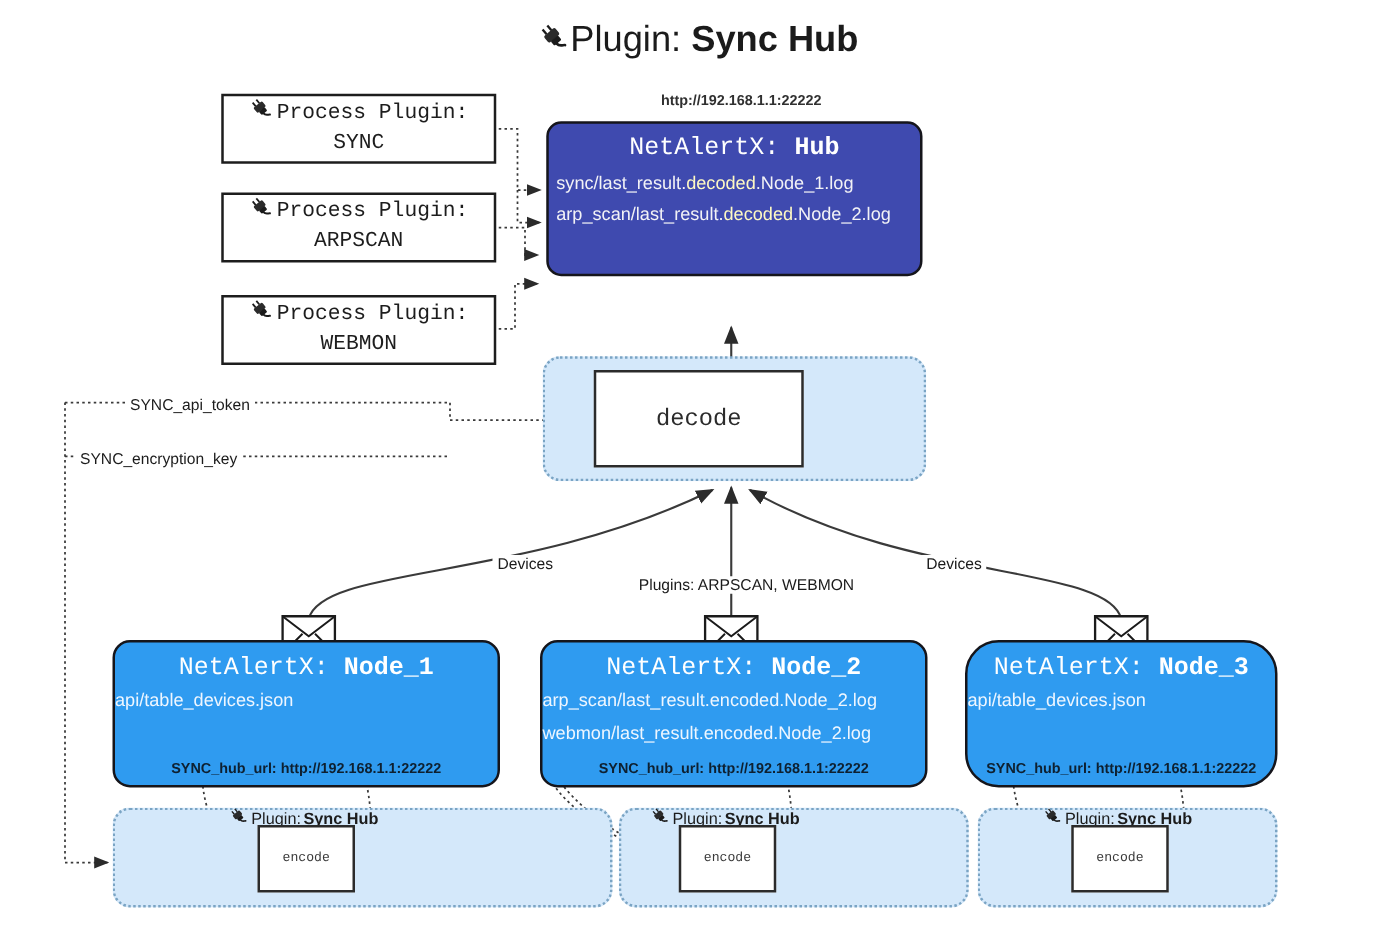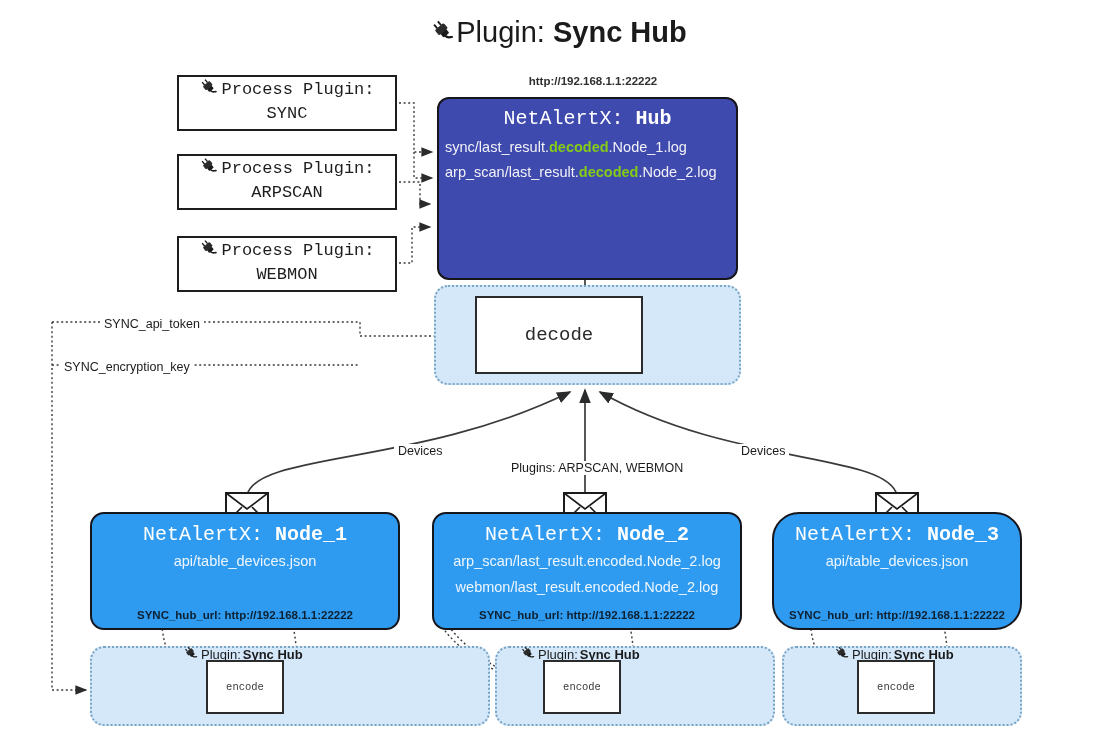--- a/index.html
+++ b/index.html
@@ -41,36 +41,36 @@
     line-height: 1.22;
   }
   .proc-box .l1 { display: flex; align-items: center; gap: 2px; }
 
   
   #hub-url {
     left: 443px; top: 75px; width: 300px;
     text-align: center; font-size: 11.5px; color: #303030; font-weight: 600;
   }
   #hub {
-    left: 437px; top: 97px; width: 301px; height: 183px;
+    left: 437px; top: 97px; width: 301px; height: 124px;
     background: #3f4aaf; border: 2px solid #15151b;
     border-radius: 12px;
     padding-top: 8px;
   }
   #hub .hub-title {
     text-align: center;
     font-family: "Liberation Mono", monospace;
     font-size: 20px; color: #ffffff; margin-bottom: 5px;
   }
   #hub .hub-title b { font-weight: bold; }
   #hub .hub-line {
     color: #f2f2f6; font-size: 14.5px; line-height: 1.72;
     padding-left: 6px; white-space: nowrap;
   }
-  #hub .hub-line b { font-weight: bold; color: #84cc16; }
+  #hub .hub-line b { font-weight: normal; color: #fef9c3; }
 
   
   .panel {
     background: #d4e8fa;
     border: 2px dotted #7aa4c4;
     border-radius: 14px;
   }
   #decode-panel { left: 434px; top: 285px; width: 307px; height: 100px; }
   #decode-box {
     left: 475px; top: 296px; width: 168px; height: 78px;
@@ -87,21 +87,21 @@
     border-radius: 14px;
     padding-top: 9px;
   }
   .node .n-title {
     text-align: center;
     font-family: "Liberation Mono", monospace;
     font-size: 20px; color: #ffffff;
   }
   .node .n-title b { font-weight: bold; }
   .node .n-line {
-    text-align: center; color: #eef6ff; font-size: 14.5px;
+    text-align: left; color: #eef6ff; font-size: 14.5px;
     line-height: 1.55; white-space: nowrap; margin-top: 4px;
   }
   .node .n-url {
     position: absolute; left: 0; bottom: 7px; width: 100%;
     text-align: center; font-size: 11.5px; color: #0e2030; font-weight: 600;
     white-space: nowrap;
   }
   #node1 { left: 90px; top: 512px; width: 310px; }
   #node2 { left: 432px; top: 512px; width: 310px; }
   #node3 { left: 772px; top: 512px; width: 250px; border-radius: 27px; }

